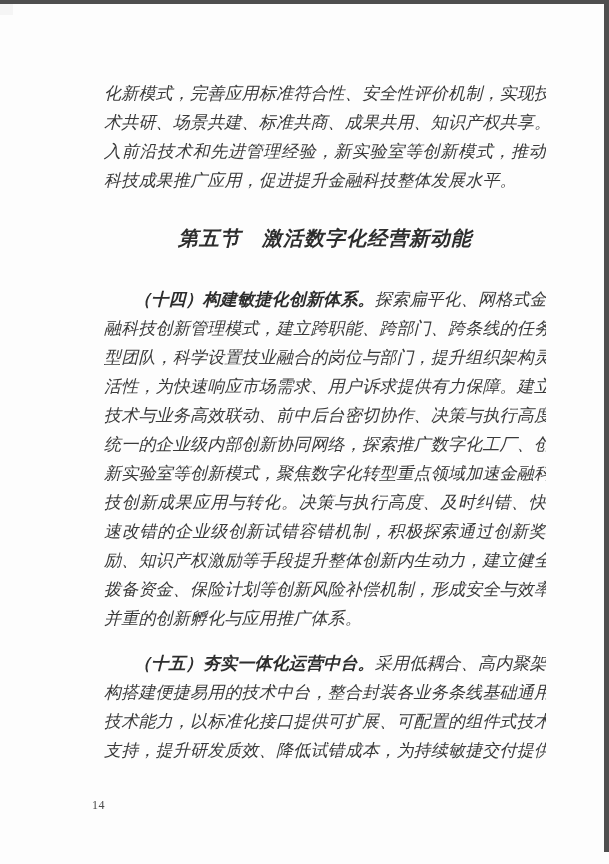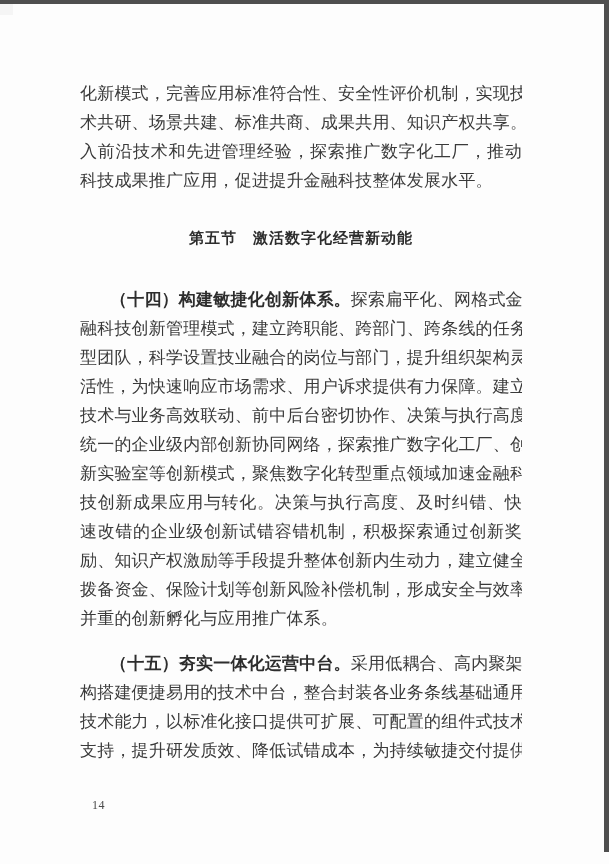--- a/index.html
+++ b/index.html
@@ -23,43 +23,44 @@
   .corner-notch{
     position:absolute;left:0;top:4px;width:13px;height:11px;
     background:#f5f5f5;
   }
   .right-edge{
     position:absolute;right:0;top:0;width:5px;height:852px;
     background:#4f4f4f;
   }
   
   .textcol{
-    position:absolute;left:80px;top:79px;width:442px;
+    position:absolute;left:104px;top:79px;width:442px;
     font-size:17px;line-height:29px;color:#3a3a3a;
     letter-spacing:0.2px;
+    font-style:italic;
   }
   .text-line{
     text-align:justify;
     text-align-last:justify;
     height:29px;overflow:hidden;white-space:nowrap;
   }
   .text-line.natural{
     text-align-last:left;
   }
   .lead-line{
     text-indent:30px;
   }
   .lead{
     font-weight:bold;color:#2d2d2d;
   }
   .section-heading{
     margin-top:29px;
     height:29px;line-height:29px;
     text-align:center;text-align-last:center;
-    font-size:15px;font-weight:bold;color:#2d2d2d;
+    font-size:20px;font-weight:bold;color:#2d2d2d;
     letter-spacing:1px;
   }
   .clause{margin-top:16px;}
   .clause.first{margin-top:32px;}
   .page-number{
     position:absolute;left:92px;top:797px;
     font-size:12px;line-height:17px;color:#4a4a4a;
     letter-spacing:0.5px;
   }
 </style>
@@ -70,21 +71,21 @@
 
   <div class="top-edge"></div>
   <div class="corner-notch"></div>
   <div class="right-edge"></div>
 
   <div class="textcol">
 
     <div>
         <div class="text-line">化新模式，完善应用标准符合性、安全性评价机制，实现技</div>
         <div class="text-line">术共研、场景共建、标准共商、成果共用、知识产权共享。</div>
-        <div class="text-line">入前沿技术和先进管理经验，探索推广数字化工厂，推动</div>
+        <div class="text-line">入前沿技术和先进管理经验，新实验室等创新模式，推动</div>
         <div class="text-line natural">科技成果推广应用，促进提升金融科技整体发展水平。</div>
       </div>
 
     <div class="section-heading">第五节　激活数字化经营新动能</div>
 
     <div class="clause first">
       <div class="text-line lead-line">
         <span class="lead">（十四）构建敏捷化创新体系。</span><span>探索扁平化、网格式金</span>
       </div>
       <div>

